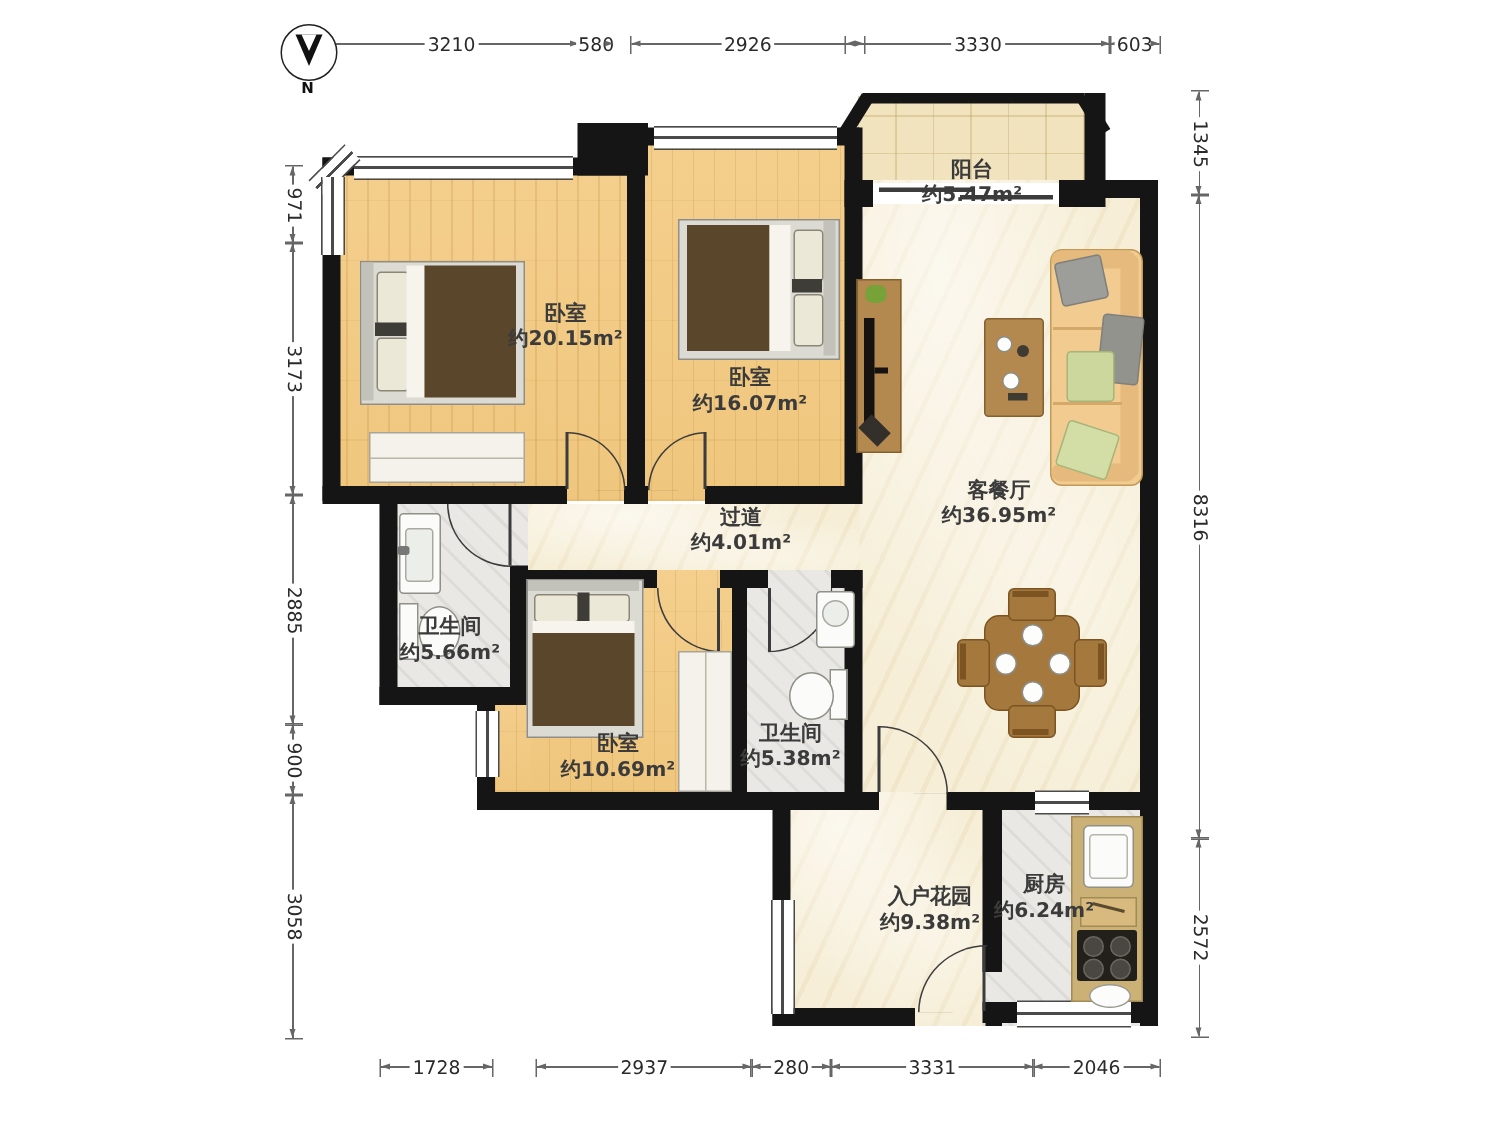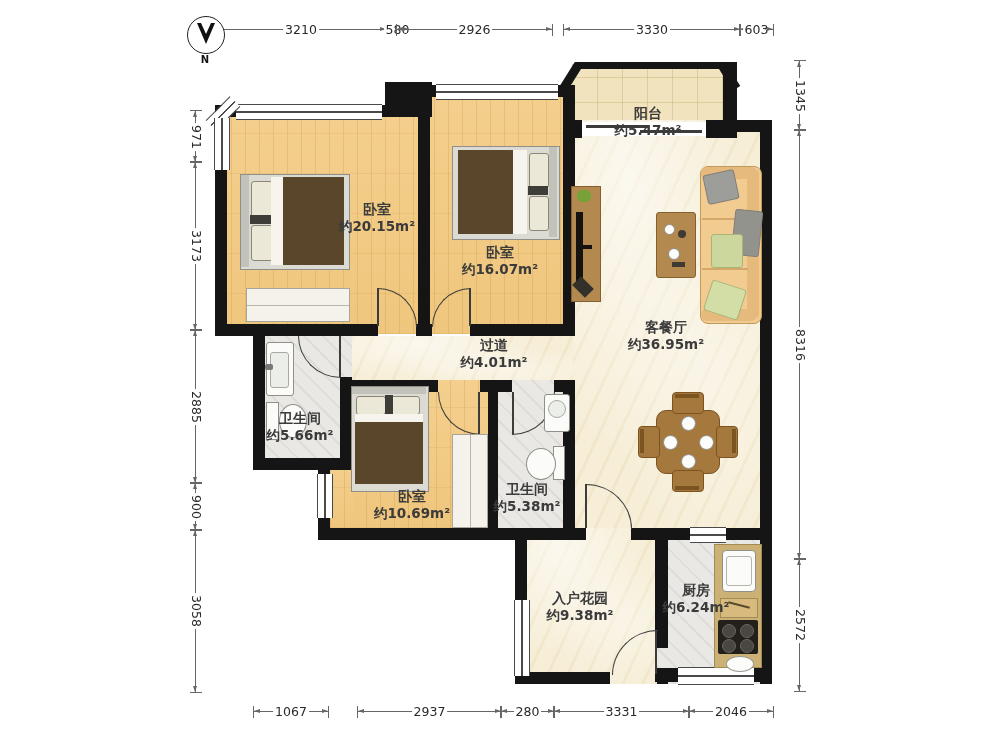--- a/index.html
+++ b/index.html
@@ -257,36 +257,36 @@
       <div class="ar">约5.66m²</div>
     </div>
   <div class="rlabel" style="left:412px;top:505px">
       <div class="nm">卧室</div>
       <div class="ar">约10.69m²</div>
     </div>
   <div class="rlabel" style="left:527px;top:498px">
       <div class="nm">卫生间</div>
       <div class="ar">约5.38m²</div>
     </div>
-  <div class="rlabel" style="left:580px;top:607px">
+  <div class="rlabel" style="left:620px;top:607px">
       <div class="nm">入户花园</div>
       <div class="ar">约9.38m²</div>
     </div>
   <div class="rlabel" style="left:696px;top:599px">
       <div class="nm">厨房</div>
       <div class="ar">约6.24m²</div>
     </div>
 
   <div class="hdim" style="left:215px;top:24px;width:170px">
       <span>3210</span>
     </div>
   <div class="hdim" style="left:385px;top:24px;width:23px">
       <span>580</span>
     </div>
-  <div class="hdim" style="left:396px;top:24px;width:155px">
+  <div class="hdim" style="left:420px;top:24px;width:155px">
       <span>2926</span>
     </div>
   <div class="hdim" style="left:563px;top:24px;width:176px">
       <span>3330</span>
     </div>
   <div class="hdim" style="left:739px;top:24px;width:33px">
       <span>603</span>
     </div>
 
   <div class="vdim" style="left:190px;top:110px;height:51px">
@@ -309,21 +309,21 @@
       <span>1345</span>
     </div>
   <div class="vdim" style="left:794px;top:129px;height:429px">
       <span>8316</span>
     </div>
   <div class="vdim" style="left:794px;top:558px;height:132px">
       <span>2572</span>
     </div>
 
   <div class="hdim" style="left:253px;top:706px;width:74px">
-      <span>1067</span>
+      <span>1728</span>
     </div>
   <div class="hdim" style="left:357px;top:706px;width:143px">
       <span>2937</span>
     </div>
   <div class="hdim" style="left:500px;top:706px;width:53px">
       <span>280</span>
     </div>
   <div class="hdim" style="left:553px;top:706px;width:135px">
       <span>3331</span>
     </div>

